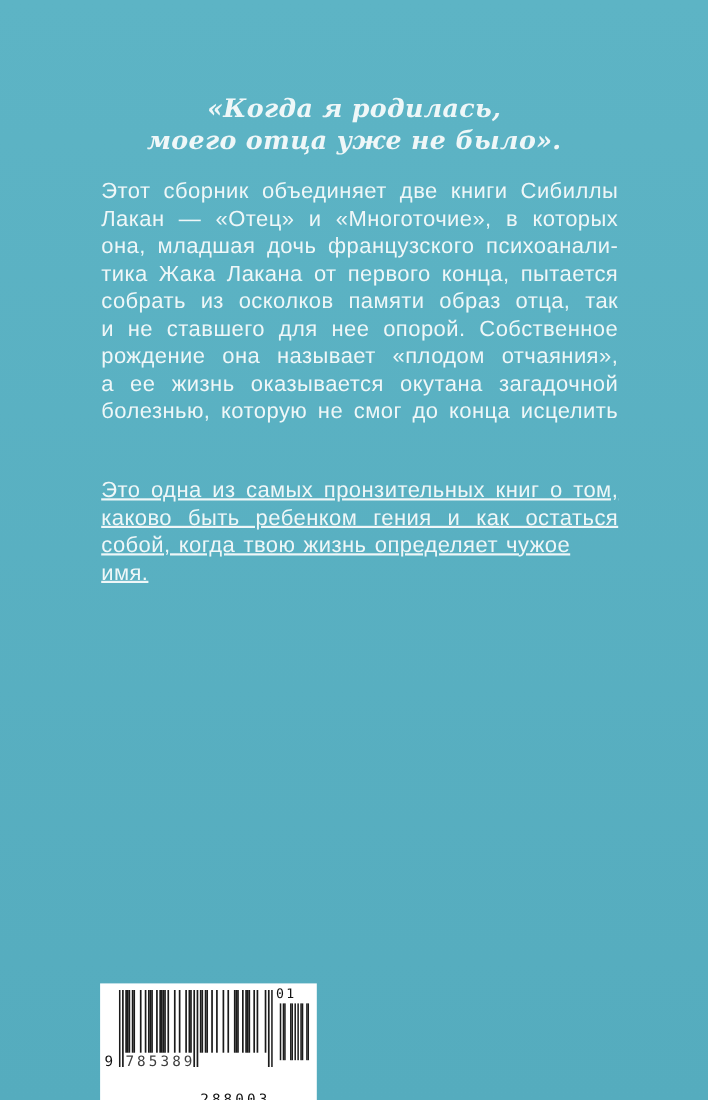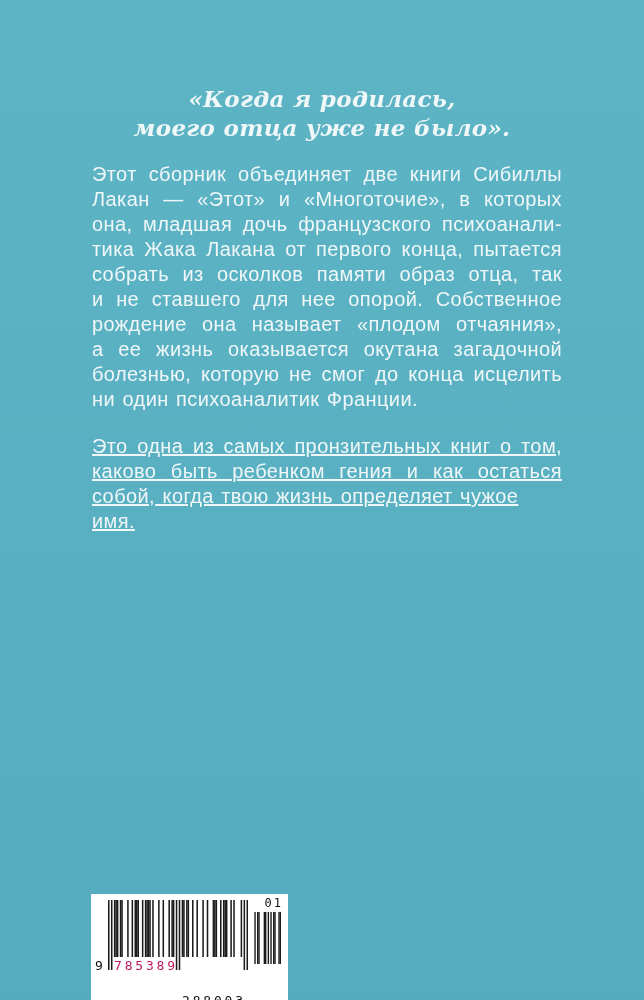--- a/index.html
+++ b/index.html
@@ -37,46 +37,45 @@
   .bd {
     position: absolute; top: 63px;
     font-family: "DejaVu Sans Mono", monospace;
     font-size: 13px; line-height: 17px;
   }
   .bd-first { left: 4px; }
   .bd-left  { left: 23px; letter-spacing: 2.8px; }
   .bd-right { left: 91px; letter-spacing: 2.8px; margin-top: 35px; }
   .bd-addon {
     position: absolute; left: 160px; top: 2px; width: 32px;
-    text-align: right;
+    text-align: left;
     font-family: "DejaVu Sans Mono", monospace;
     font-size: 12px; line-height: 15px; letter-spacing: 2px;
   }
 </style>
 </head>
 <body style="background: linear-gradient(rgb(93, 180, 197) 0%, rgb(85, 172, 190) 100%);">
 
 <div class="cover">
 
   <div class="quote" style="color: rgb(239, 247, 248);">
     <div>«Когда я родилась,</div>
     <div>моего отца уже не было».</div>
   </div>
 
   <div id="para1" class="textblock" style="color: rgb(239, 247, 248);">
     <div class="jl">Этот сборник объединяет две книги Сибиллы</div>
-    <div class="jl">Лакан — «Этот» и «Многоточие», в которых</div>
+    <div class="jl">Лакан — «Отец» и «Многоточие», в которых</div>
     <div class="jl">она, младшая дочь французского психоанали-</div>
     <div class="jl">тика Жака Лакана от первого конца, пытается</div>
     <div class="jl">собрать из осколков памяти образ отца, так</div>
     <div class="jl">и не ставшего для нее опорой. Собственное</div>
     <div class="jl">рождение она называет «плодом отчаяния»,</div>
     <div class="jl">а ее жизнь оказывается окутана загадочной</div>
     <div class="jl">болезнью, которую не смог до конца исцелить</div>
-    <div class="ll">ни один психоаналитик Франции.</div>
   </div>
 
   <div id="para2" class="textblock" style="color: rgb(239, 247, 248);">
     <div class="jl">Это одна из самых пронзительных книг о том,</div>
     <div class="jl">каково быть ребенком гения и как остаться</div>
     <div class="ll">собой, когда твою жизнь определяет чужое имя.</div>
   </div>
 
   <div class="barcode-label" style="background: rgb(255, 255, 255);">
     <svg class="ean13-svg" width="140" height="76" xmlns="http://www.w3.org/2000/svg">
@@ -133,18 +132,18 @@
         <rect x="10.67" y="0" width="1.39" height="52" fill="#1B1B1B"></rect>
         <rect x="12.00" y="0" width="1.39" height="52" fill="#1B1B1B"></rect>
         <rect x="14.67" y="0" width="1.39" height="52" fill="#1B1B1B"></rect>
         <rect x="17.33" y="0" width="1.39" height="52" fill="#1B1B1B"></rect>
         <rect x="20.00" y="0" width="1.39" height="52" fill="#1B1B1B"></rect>
         <rect x="21.33" y="0" width="1.39" height="52" fill="#1B1B1B"></rect>
         <rect x="25.33" y="0" width="1.39" height="52" fill="#1B1B1B"></rect>
         <rect x="26.67" y="0" width="1.39" height="52" fill="#1B1B1B"></rect>
       </svg>
     <span class="bd bd-first" style="color: rgb(17, 17, 17);">9</span>
-    <span class="bd bd-left" style="color: #be185d;">785389</span>
+    <span class="bd bd-left" style="color: #404040;">785389</span>
     <span class="bd bd-right" style="color: rgb(17, 17, 17);">288003</span>
     <span class="bd-addon" style="color: rgb(17, 17, 17);">01</span>
   </div>
 
 </div>
 
 </body></html>

